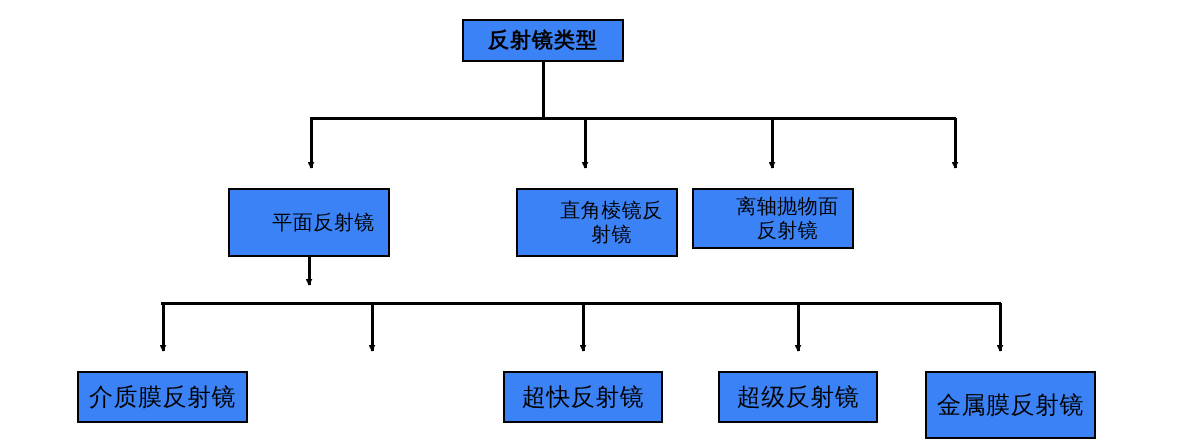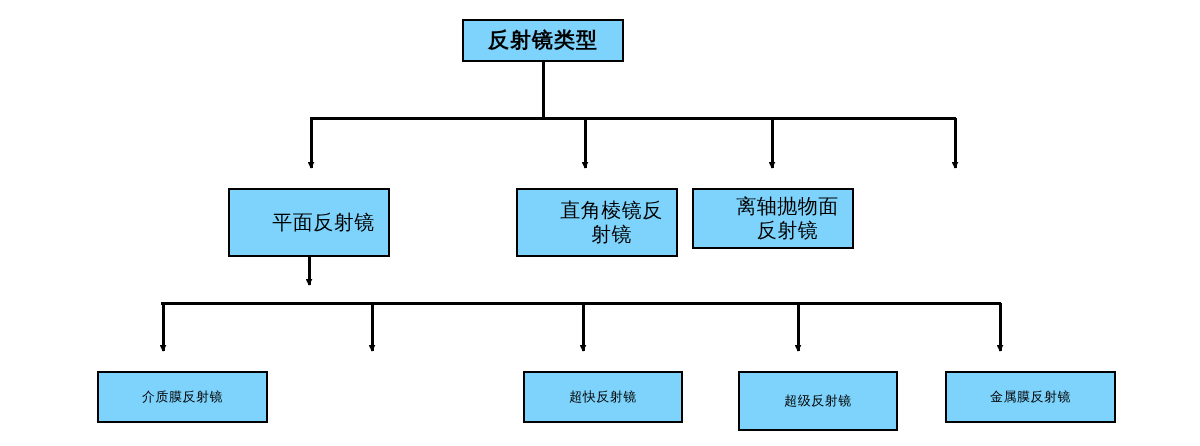--- a/index.html
+++ b/index.html
@@ -23,42 +23,41 @@
     left: 0;
     top: 0;
     width: 1200px;
     height: 446px;
     pointer-events: none;
   }
   .node {
     position: absolute;
     box-sizing: border-box;
     border: 2px solid #000000;
-    background: #7dd3fc;
+    background: #3b82f6;
     display: flex;
     align-items: center;
     justify-content: center;
     text-align: center;
     color: #000000;
     line-height: 1.18;
     white-space: pre-line;
     letter-spacing: 0.5px;
   }
   .node.root {
     font-weight: bold;
     font-size: 21px;
     letter-spacing: 1px;
   }
   .node.level2 {
     font-size: 20px;
     padding-left: 29px;
   }
   .node.level3 {
-    font-size: 13px;
-    margin-left: 20px;
+    font-size: 24px;
   }
 </style>
 </head>
 <body>
 
 <div id="canvas">
 
   <svg id="edges" viewBox="0 0 1200 446" xmlns="http://www.w3.org/2000/svg" aria-hidden="true">
     <defs>
       <marker id="arrowhead" viewBox="0 0 10 10" refX="9" refY="5" markerWidth="7" markerHeight="7" orient="auto-start-reverse" markerUnits="userSpaceOnUse">
@@ -92,16 +91,16 @@
   <div class="node root" style="left:462px; top:19px; width:162px; height:43px;">反射镜类型</div>
 
   <div class="node level2" style="left:228px; top:188px; width:162px; height:69px;">平面反射镜</div>
   <div class="node level2" style="left:516px; top:188px; width:162px; height:69px;">直角棱镜反
 射镜</div>
   <div class="node level2" style="left:692px; top:188px; width:162px; height:61px;">离轴抛物面
 反射镜</div>
 
   <div class="node level3" style="left:77px; top:371px; width:171px; height:52px;">介质膜反射镜</div>
   <div class="node level3" style="left:503px; top:371px; width:160px; height:52px;">超快反射镜</div>
-  <div class="node level3" style="left:718px; top:371px; width:160px; height:60px;">超级反射镜</div>
-  <div class="node level3" style="left:925px; top:371px; width:171px; height:52px;">金属膜反射镜</div>
+  <div class="node level3" style="left:718px; top:371px; width:160px; height:52px;">超级反射镜</div>
+  <div class="node level3" style="left:925px; top:371px; width:171px; height:68px;">金属膜反射镜</div>
 
 </div>
 
 </body></html>

